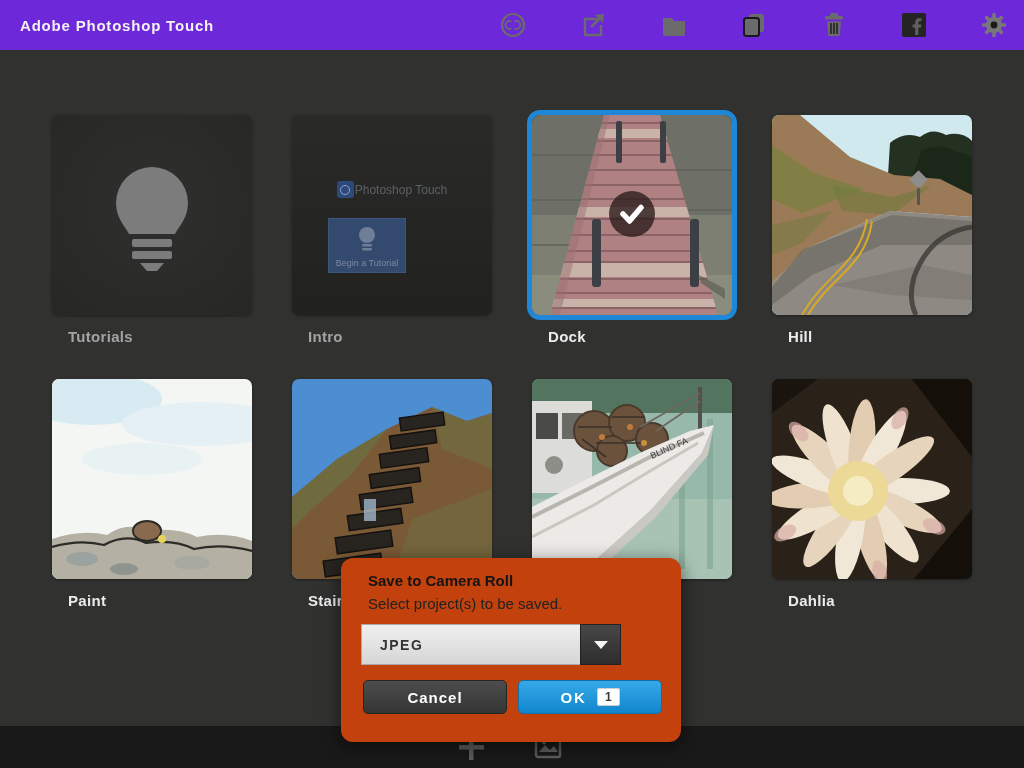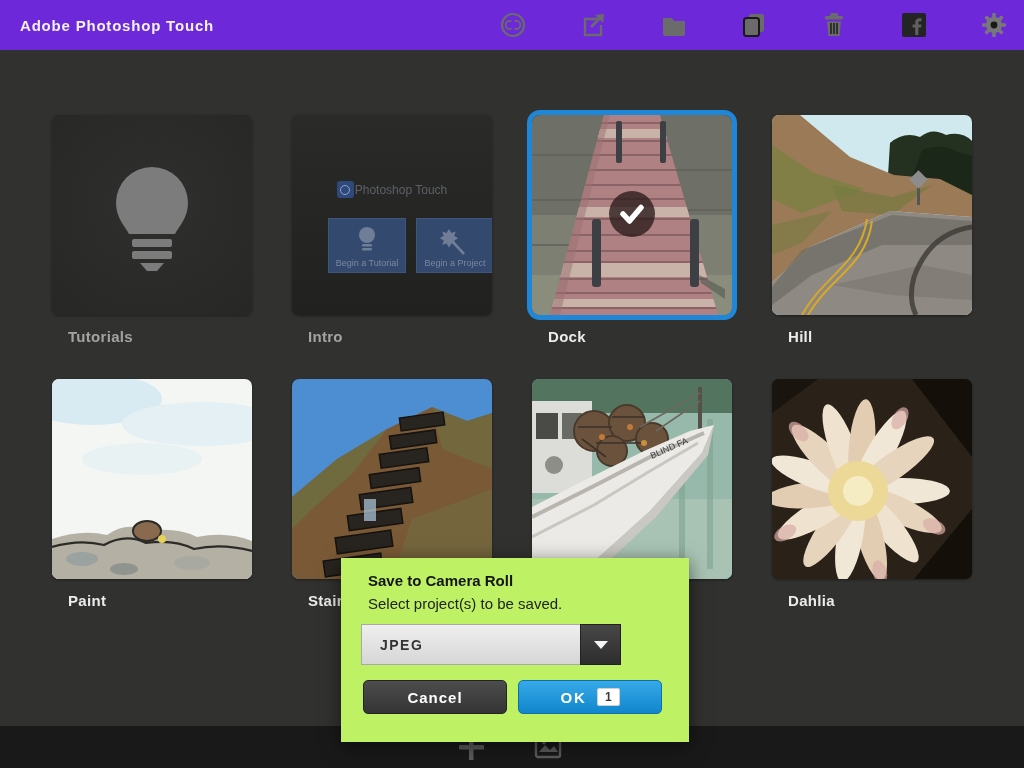--- a/index.html
+++ b/index.html
@@ -26,22 +26,22 @@
   .intro-bg{position:absolute;inset:0;background:linear-gradient(#2a2a29,#212120);}
   .intro-logo-row{position:absolute;left:0;top:66px;width:200px;display:flex;align-items:center;justify-content:center;gap:1px;}
   .intro-logo{width:17px;height:17px;border-radius:3px;background:#2e4a7c;display:flex;align-items:center;justify-content:center;}
   .intro-logo span{width:10px;height:10px;border:1.5px solid #8fa3c4;border-radius:50%;box-sizing:border-box;}
   .intro-logo-text{color:#5c6166;font-size:12px;}
   .intro-btn{position:absolute;top:103px;width:78px;height:55px;background:#33496e;border:1px solid #3e557e;box-sizing:border-box;margin-left:16px;}
   .intro-btn .ib-label{position:absolute;bottom:4px;width:100%;text-align:center;color:#7b88a0;font-size:9px;}
   .intro-btn svg{position:absolute;left:50%;top:6px;transform:translateX(-50%);}
 
   
-  .dialog{position:absolute;left:341px;top:558px;width:340px;height:184px;background:#bef264;
-    border-radius:0;box-shadow:0 4px 18px rgba(0,0,0,.55);z-index:20;padding-left:8px;}
+  .dialog{position:absolute;left:341px;top:558px;width:340px;height:184px;background:#c2410c;
+    border-radius:12px;box-shadow:0 4px 18px rgba(0,0,0,.55);z-index:20;}
   .dlg-title{position:absolute;left:27px;top:14px;font-size:15px;font-weight:bold;color:#141414;}
   .dlg-sub{position:absolute;left:27px;top:37px;font-size:15px;color:#222;}
   .dropdown{position:absolute;left:20px;top:66px;width:260px;height:41px;display:flex;cursor:pointer;}
   .dd-field{flex:1;background:linear-gradient(#efefef,#d6d6d6);border:1px solid #a9a9a9;border-right:none;
     display:flex;align-items:center;padding-left:18px;font-size:14px;font-weight:bold;color:#333;letter-spacing:1.5px;box-sizing:border-box;}
   .dd-caret{width:41px;background:linear-gradient(#474747,#2d2d2d);border:1px solid #222;box-sizing:border-box;
     display:flex;align-items:center;justify-content:center;}
   .caret-down{width:0;height:0;border-left:7px solid transparent;border-right:7px solid transparent;border-top:8px solid #f5f5f5;}
   .dlg-btn{position:absolute;top:122px;height:34px;border-radius:5px;display:flex;align-items:center;justify-content:center;
     font-size:15px;font-weight:bold;color:#fff;letter-spacing:1px;cursor:pointer;box-sizing:border-box;}
@@ -136,27 +136,20 @@
           </span>
         <span class="intro-logo-text">Photoshop Touch</span>
       </div>
       <div class="intro-btn" style="left:20px;">
         <svg width="26" height="32" viewBox="0 0 26 32">
           <circle cx="13" cy="10" r="8" fill="#6f7d96"></circle>
           <rect x="8" y="19" width="10" height="2.6" rx="1" fill="#6f7d96"></rect>
           <rect x="8" y="23" width="10" height="2.6" rx="1" fill="#6f7d96"></rect>
         </svg>
         <span class="ib-label">Begin a Tutorial</span>
-      </div>
-      <div class="intro-btn" style="left:108px;">
-        <svg width="30" height="32" viewBox="0 0 30 32">
-          <path d="M9 4 l2.4 4 4.4 -1.6 -1.6 4.4 4 2.4 -4 2.4 1.6 4.4 -4.4 -1.6 -2.4 4 -2.4 -4 -4.4 1.6 1.6 -4.4 -4 -2.4 4 -2.4 -1.6 -4.4 4.4 1.6 z" fill="#6f7d96"></path>
-          <path d="M12 16 L24 29" stroke="#6f7d96" stroke-width="2.6"></path>
-        </svg>
-        <span class="ib-label">Begin a Project</span>
       </div>
     </div>
   </div>
   <div class="tile-label dim" style="left:292px;top:328px;">Intro</div>
 
   <div class="tile selected" style="left:532px;top:115px;">
     <svg width="200" height="200" viewBox="0 0 200 200">
       <defs>
         <clipPath id="dockclip">
             <polygon points="72,0 128,0 186,200 18,200"></polygon>

